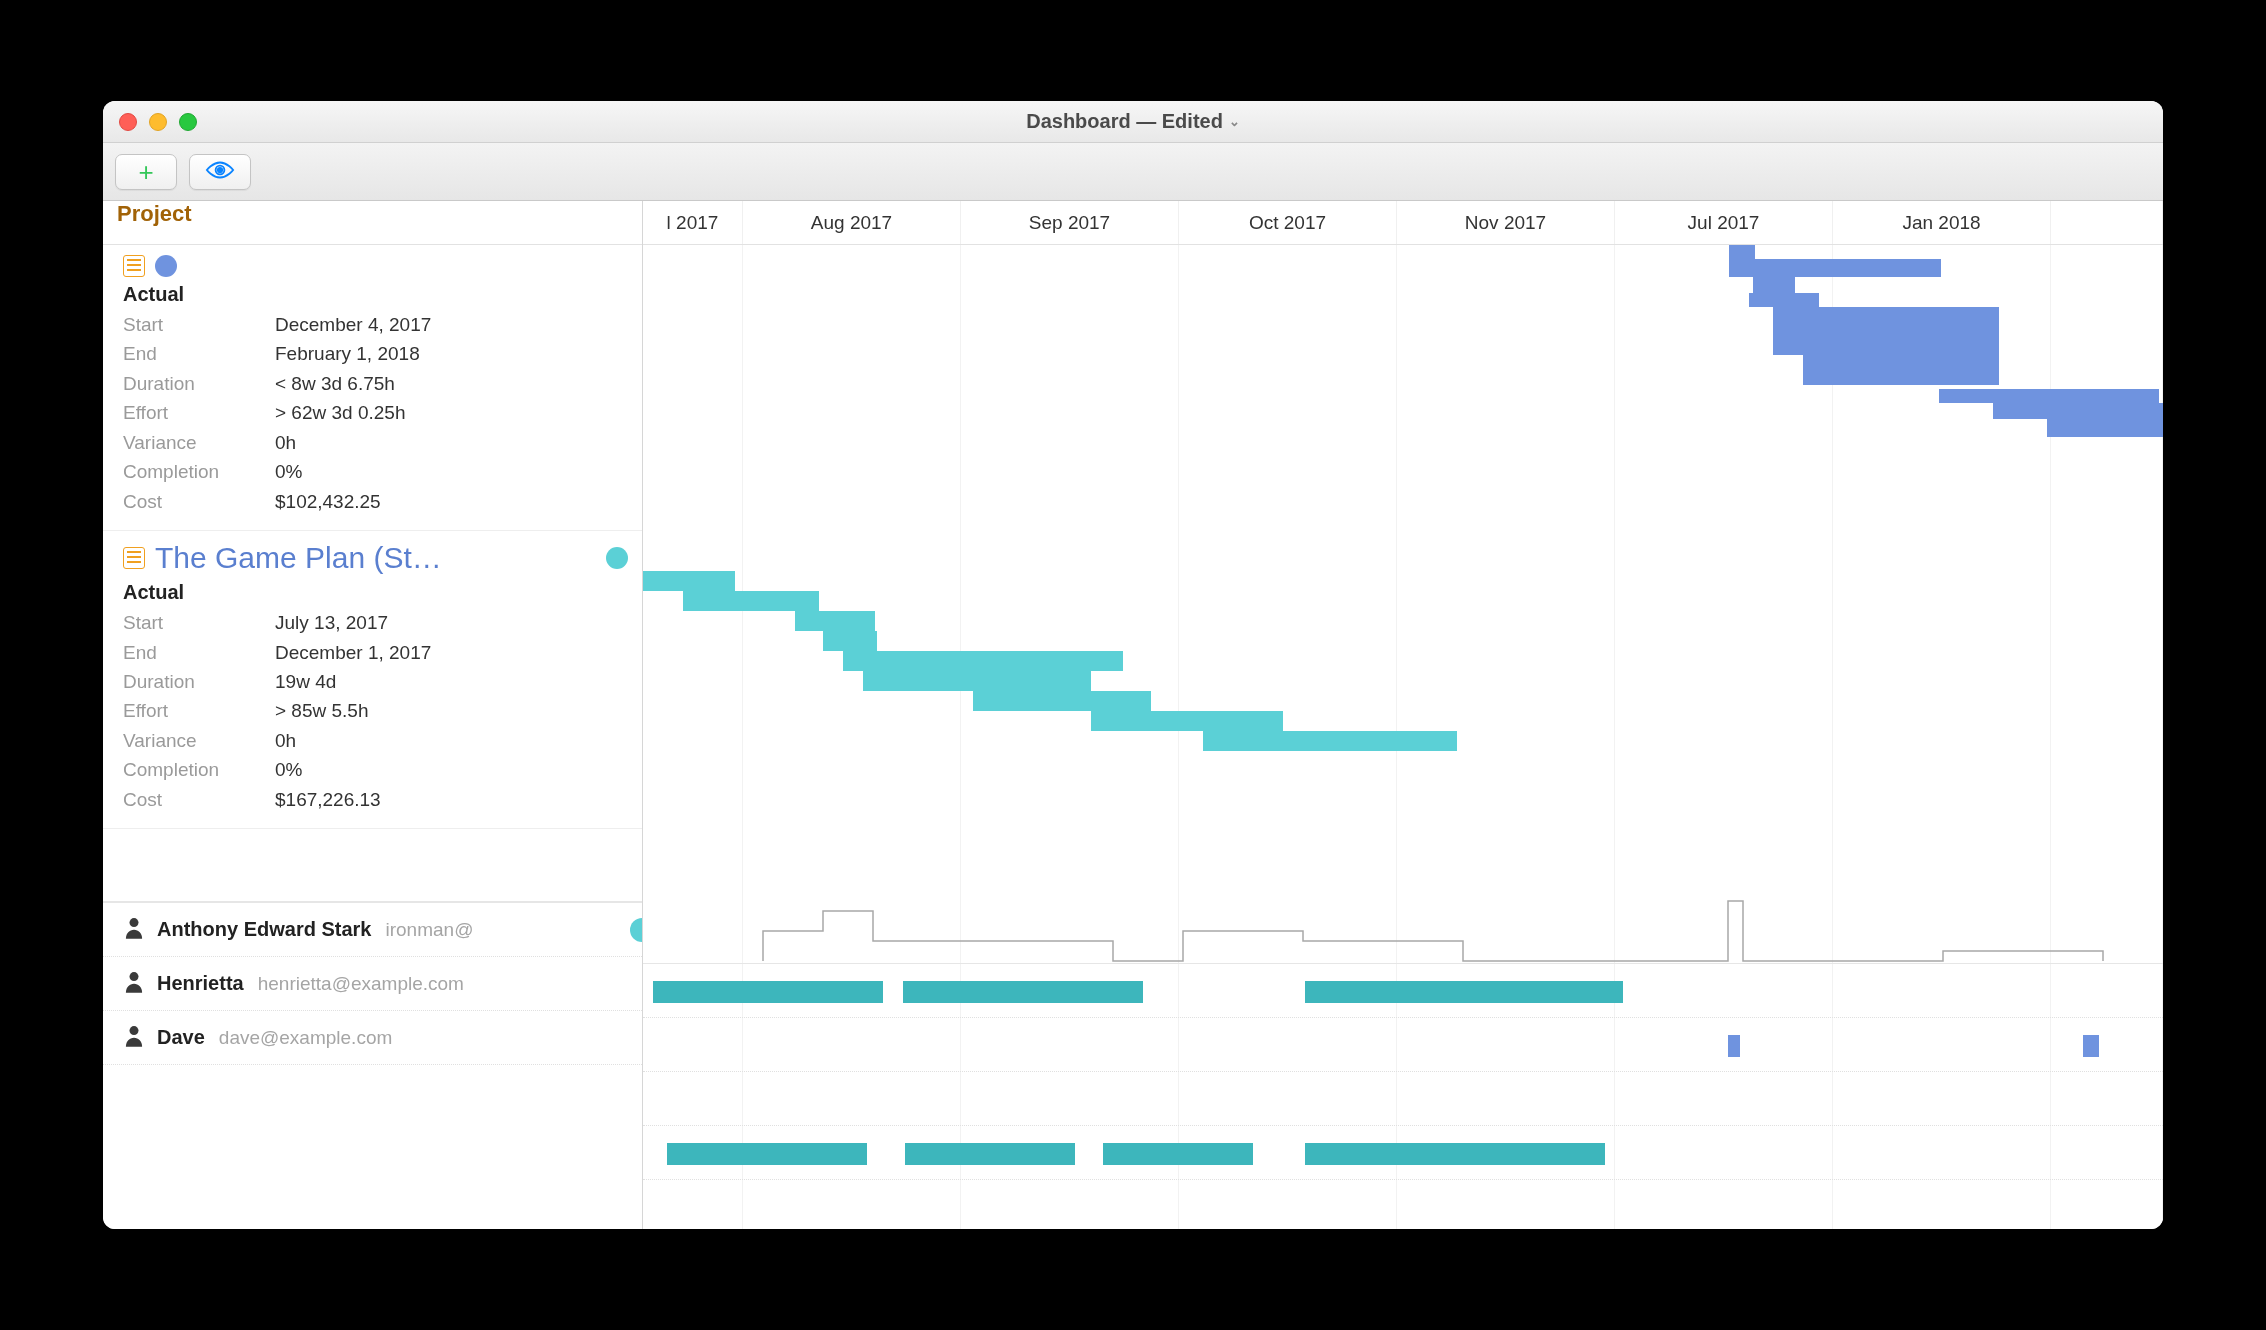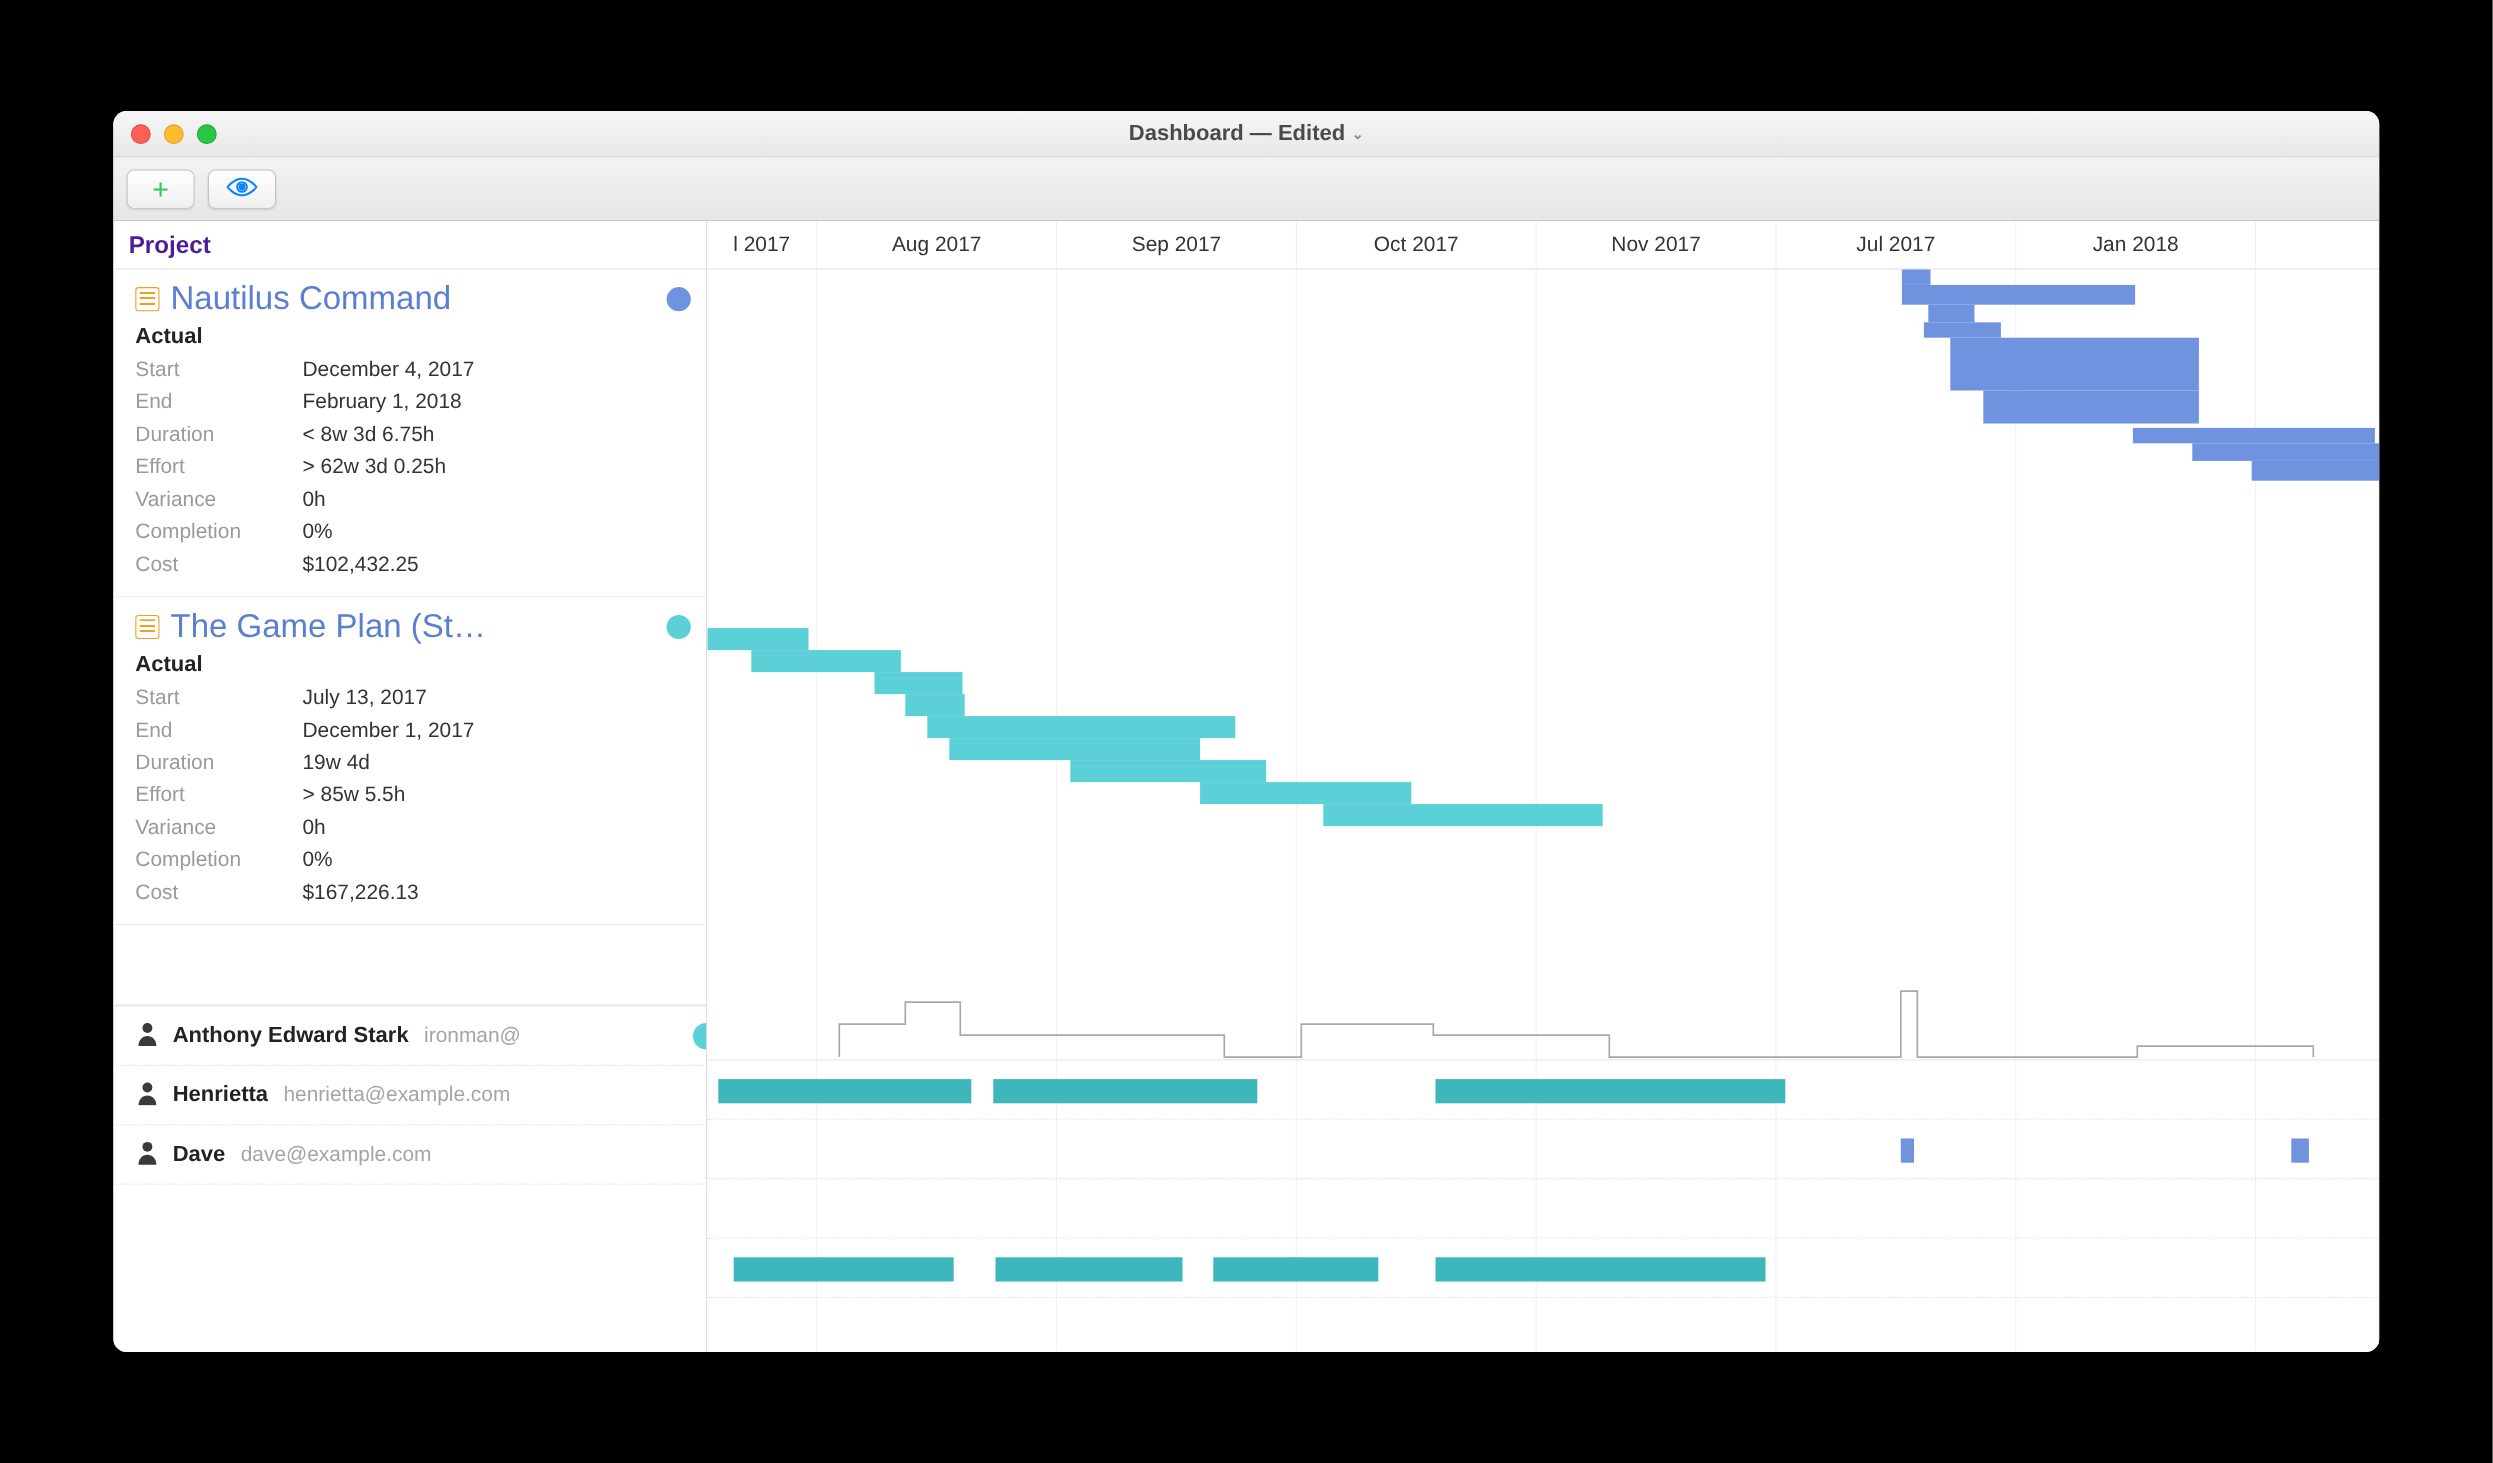--- a/index.html
+++ b/index.html
@@ -65,23 +65,23 @@
   flex: 1; display: flex; overflow: hidden; position: relative;
 }
 .sidebar {
   width: 540px; border-right: 1px solid #d6d6d6;
   display: flex; flex-direction: column;
   background: #fff;
 }
 .hdr {
   height: 44px;
   border-bottom: 1px solid #e2e2e2;
-  display: flex; align-items: center;
+  display: flex; 
   padding: 0 14px;
-  font-size: 22px; font-weight: 700; color: #4c1d95;
+  font-size: 22px; font-weight: 700; color: #a16207;
 }
 .proj-block { padding: 10px 14px 14px 20px; border-bottom: 1px solid #eee; }
 .proj-title-row { display: flex; align-items: center; gap: 10px; }
 .proj-icon {
   width: 22px; height: 22px;
   background: #fff;
   border: 1px solid #f0a020;
   border-radius: 3px;
   position: relative; flex: none;
 }
@@ -177,21 +177,20 @@
   <div class="content">
 
     <div class="sidebar">
       <div class="hdr">
         <span>Project</span>
       </div>
 
       <div class="proj-block">
         <div class="proj-title-row">
           <span class="proj-icon"></span>
-          <span class="proj-title">Nautilus Command</span>
           <span class="status-dot" style="background:#6f93df"></span>
         </div>
         <div class="actual-label">Actual</div>
         <div class="kv-row">
             <span class="k">Start</span>
             <span class="v">December 4, 2017</span>
           </div>
         <div class="kv-row">
             <span class="k">End</span>
             <span class="v">February 1, 2018</span>

